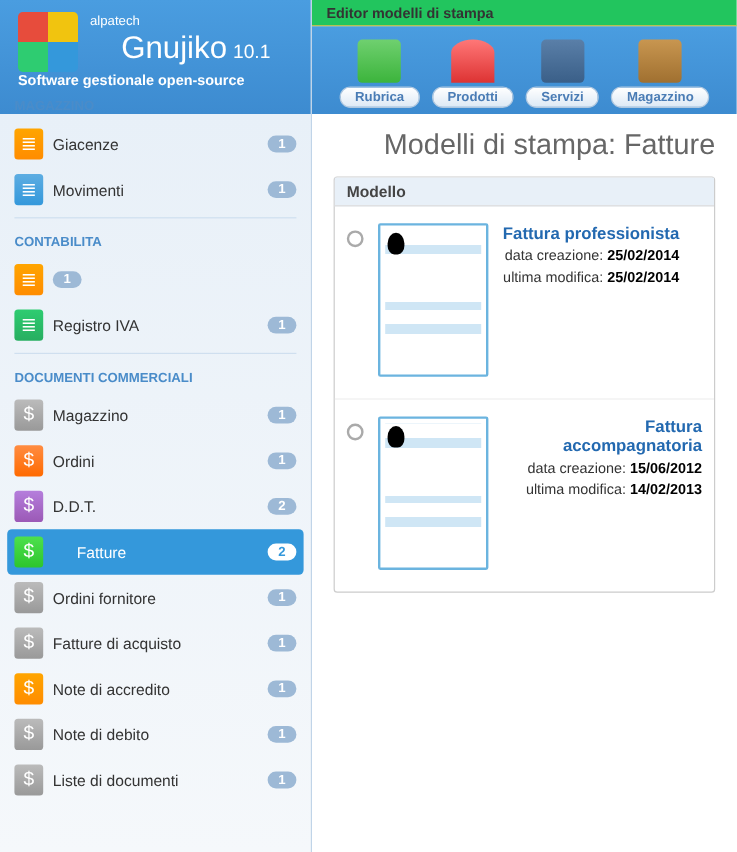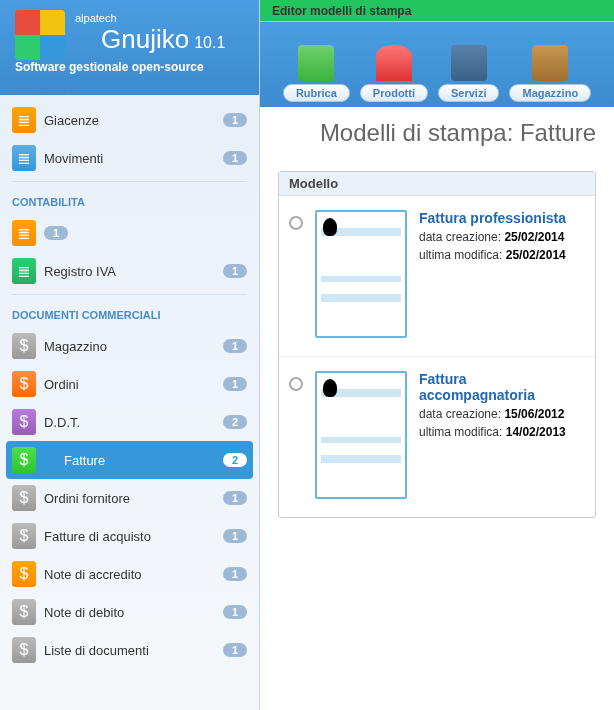--- a/index.html
+++ b/index.html
@@ -43,42 +43,42 @@
     
     .nav-label { flex: 1; color: #333; font-size: 13px; }
     .nav-item.active .nav-label { color: white; margin-left: 20px; }
     
     .badge { background: #9db9d6; color: white; border-radius: 10px; padding: 1px 9px; font-size: 11px; font-weight: bold; min-width: 20px; text-align: center; }
     
     .main { flex: 1; display: flex; flex-direction: column; }
     
     .topbar { background: #22c55e; height: 22px; display: flex; align-items: center; padding: 0 12px; font-weight: bold; font-size: 12px; border-bottom: 1px solid #e0c050; color: #333; }
     
-    .toolbar { background: linear-gradient(to bottom, #4a9de0, #3d8bd0); height: 85px; display: flex; align-items: flex-end; justify-content: center; gap: 10px; padding-bottom: 5px; }
+    .toolbar { background: linear-gradient(to bottom, #4a9de0, #3d8bd0); height: 73px; display: flex; align-items: flex-end; justify-content: center; gap: 10px; padding-bottom: 5px; }
     .tool-btn { display: flex; flex-direction: column; align-items: center; gap: 3px; cursor: pointer; }
     .tool-icon { width: 36px; height: 36px; border-radius: 4px; display: flex; align-items: center; justify-content: center; font-size: 20px; }
     .ti-green { background: linear-gradient(#6fd06f, #3cb43c); }
     .ti-red { background: linear-gradient(#f77, #d33); border-radius: 50% 50% 0 0 / 30% 30% 0 0; }
     .ti-blue { background: linear-gradient(#5a7fa8, #3a5f88); }
     .ti-brown { background: linear-gradient(#c89650, #a07030); }
     .tool-label { background: linear-gradient(to bottom, #fff, #dde9f5); border: 1px solid #b0c8e0; border-radius: 10px; padding: 2px 12px; font-size: 11px; font-weight: bold; color: #4a7cb5; }
     
     .content { flex: 1; overflow: auto; padding: 12px 18px; }
-    .page-title { font-size: 24px; color: #666; font-weight: normal; text-align: right; margin-bottom: 24px; }
+    .page-title { font-size: 24px; color: #666; font-weight: normal; text-align: right; margin-bottom: 12px; }
     
     .model-section { border: 1px solid #ccc; border-radius: 3px; }
     .model-header { background: #e8f0f8; padding: 4px 10px; font-weight: bold; color: #444; border-bottom: 1px solid #ddd; font-size: 13px; }
     
     .model-row { display: flex; gap: 12px; padding: 14px 10px 18px; border-bottom: 1px solid #eee; }
     .model-row:last-child { border-bottom: none; }
     .radio { width: 14px; height: 14px; border: 2px solid #aaa; border-radius: 50%; margin-top: 6px; cursor: pointer; flex-shrink: 0; }
     .thumb { width: 92px; height: 128px; border: 2px solid #6bb4df; border-radius: 2px; background: white; padding: 4px; flex-shrink: 0; }
     .thumb-inner { width: 100%; height: 100%; background: repeating-linear-gradient(to bottom, #fff 0, #fff 12px, #cfe6f5 12px, #cfe6f5 20px, #fff 20px, #fff 60px, #cfe6f5 60px, #cfe6f5 66px); position: relative; }
     .thumb-penguin { position: absolute; top: 2px; left: 2px; width: 14px; height: 18px; background: #000; border-radius: 50% 50% 40% 40%; }
-    .model-info { display: flex; flex-direction: column; gap: 4px; }
+    .model-info { display: flex; flex-direction: column; gap: 4px; text-align: right; }
     .model-name { color: #2369b0; font-weight: bold; font-size: 14px; }
     .meta { font-size: 12px; color: #333; }
     .meta b { color: #000; }
   </style>
 </head>
 <body>
 
 <div class="app">
   <aside class="sidebar">
     <div class="header">

